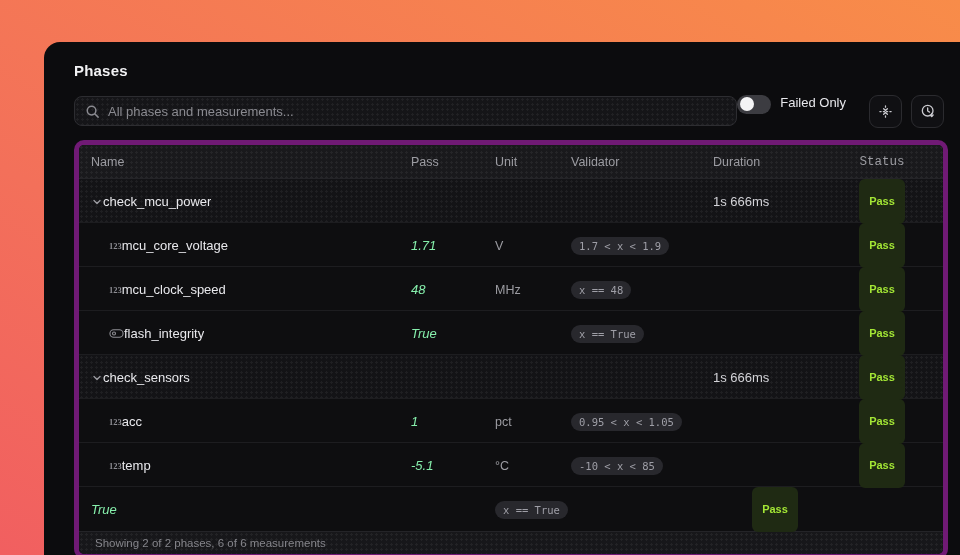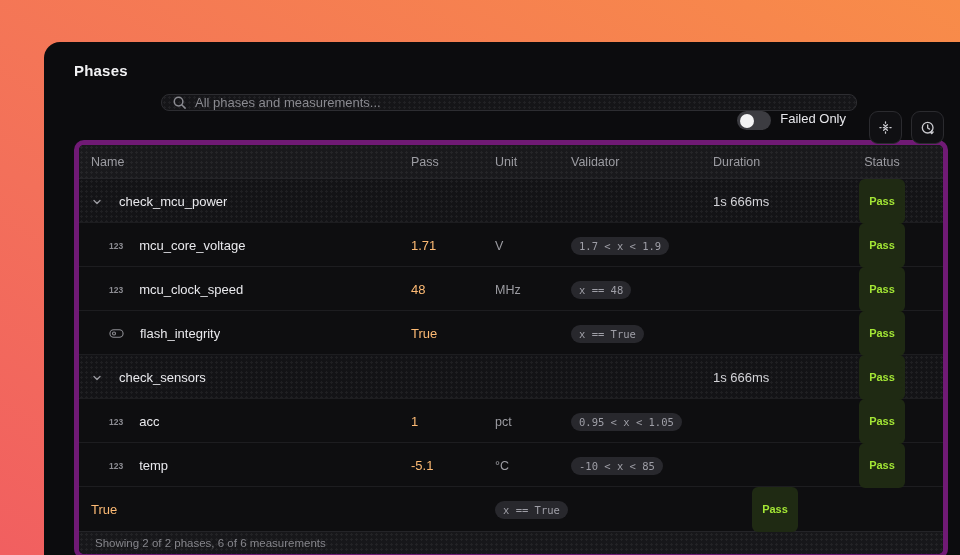--- a/index.html
+++ b/index.html
@@ -14,21 +14,21 @@
     background:#0c0c0e; border-radius:16px; padding:20px 30px;
   }
   .panel-title { color:#f2f2f4; font-size:15px; font-weight:700; letter-spacing:.2px; margin-bottom:15px; }
 
   .dots {
     background-image:radial-gradient(rgba(255,255,255,0.05) 1px, transparent 1.2px);
     background-size:5px 5px;
   }
 
   
-  .search-row { display:flex; align-items:center; margin-bottom:12px; height:34px;flex-direction:column; }
+  .search-row { display:flex; align-items:center; margin-bottom:12px; height:34px; }
   .search-box {
     width:696px; height:30px; border:1px solid #2d2d31; border-radius:8px;
     background-color:#151518; display:flex; align-items:center; gap:8px; padding:0 10px;
   }
   .search-box svg { flex:none; color:#8a8a90; }
   .search-box input {
     background:transparent; border:none; outline:none; color:#d5d5da;
     font-family:"Liberation Sans", sans-serif; font-size:13px; width:100%;
   }
   .search-box input::placeholder { color:#8a8a90; }
@@ -56,37 +56,37 @@
   }
   .thead, .trow {
     display:grid;
     grid-template-columns:320px 84px 76px 142px 124px 1fr;
     align-items:center; padding:0 16px 0 12px;
   }
   .thead {
     height:34px; background-color:#19191c; color:#9c9ca2; font-size:12.5px;
     border-bottom:1px solid #242428;
   }
-  .thead .c.status { text-align:right; }
+  .thead .c.status { text-align:right;font-family:Liberation Mono, monospace; }
   .trow { height:44px; border-bottom:1px solid #1d1d20; }
   .trow:last-of-type { border-bottom:none; }
   .trow.phase { background-color:#131316; }
   .trow.meas { background:#0e0e10; }
 
   .c { min-width:0; }
-  .c.name { display:flex; align-items:center; gap:16px; color:#e9e9ed; font-size:13px; }
+  .c.name { display:flex; align-items:center; gap:0; color:#e9e9ed; font-size:13px; }
   .c.name.indent { padding-left:18px; }
   .c.name .nm { white-space:nowrap; overflow:hidden; text-overflow:ellipsis; }
   .chev { color:#9a9aa0; flex:none; }
   .num-ic {
     color:#8d8d93; font-size:8.5px; font-weight:700; letter-spacing:0; flex:none;
-    font-family:Liberation Sans, sans-serif;
+    font-family:Liberation Serif, serif;
   }
   .bool-ic { color:#8d8d93; flex:none; }
-  .c.value { color:#fdba74; font-size:13px; }
+  .c.value { color:#86efac; font-size:13px;font-style:italic; }
   .c.unit { color:#9c9ca2; font-size:12.5px; }
   .chip {
     display:inline-block; background:#28282d; color:#9f9fa7; border-radius:9px;
     font-family:"DejaVu Sans Mono", monospace; font-size:10.5px; padding:3px 8px;
     white-space:nowrap;
   }
   .c.duration { color:#d3d3d8; font-size:13px; }
   .c.status { display:flex; justify-content:center; }
   .badge {
     background:#1f2a13; color:#a3e635; font-size:11px; font-weight:700;

